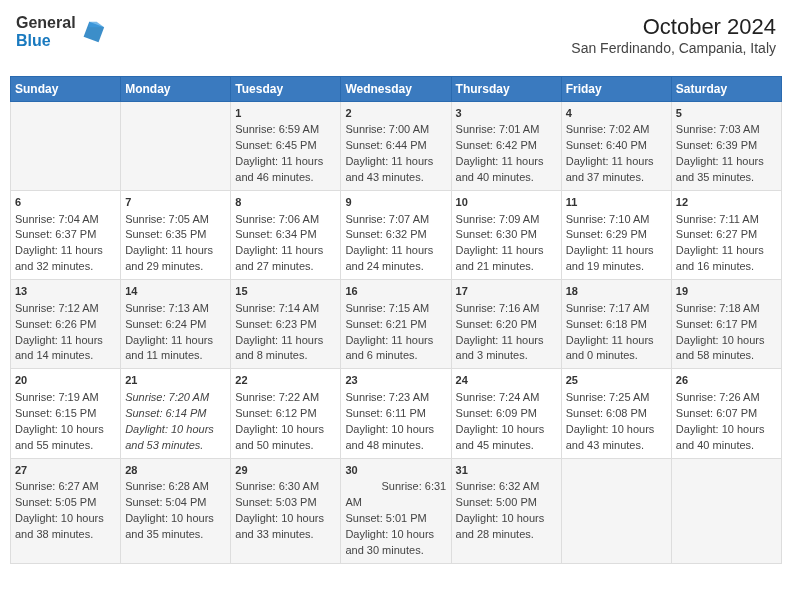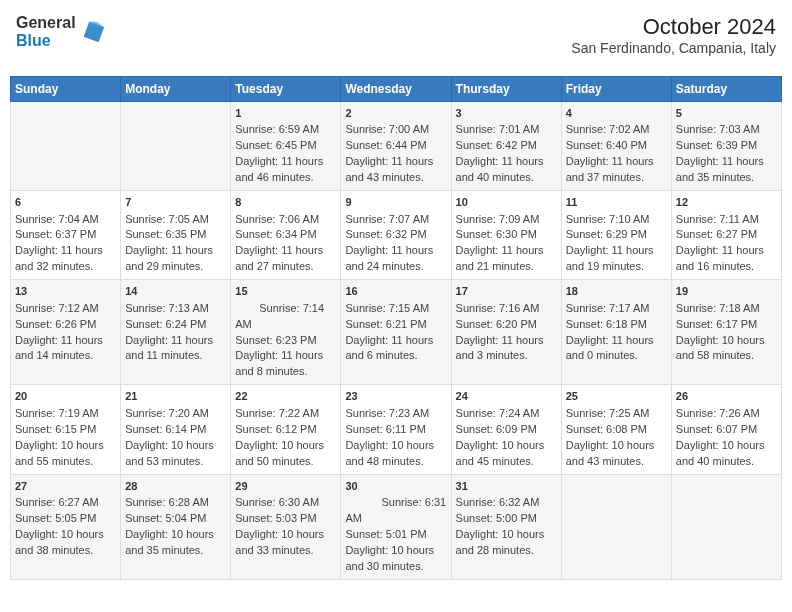--- a/index.html
+++ b/index.html
@@ -185,21 +185,21 @@
       </tr>
       <tr>
         <td><span class="day-number">13</span><span class="day-info" style="white-space: pre-line;">Sunrise: 7:12 AM
 Sunset: 6:26 PM
 Daylight: 11 hours
 and 14 minutes.</span></td>
         <td><span class="day-number">14</span><span class="day-info" style="white-space: pre-line;">Sunrise: 7:13 AM
 Sunset: 6:24 PM
 Daylight: 11 hours
 and 11 minutes.</span></td>
-        <td><span class="day-number">15</span><span class="day-info" style="white-space: pre-line; margin-left: 24px;">Sunrise: 7:14 AM
+        <td><span class="day-number">15</span><span class="day-info" style="white-space: pre-line;">Sunrise: 7:14 AM
 Sunset: 6:23 PM
 Daylight: 11 hours
 and 8 minutes.</span></td>
         <td><span class="day-number">16</span><span class="day-info" style="white-space: pre-line;">Sunrise: 7:15 AM
 Sunset: 6:21 PM
 Daylight: 11 hours
 and 6 minutes.</span></td>
         <td><span class="day-number">17</span><span class="day-info" style="white-space: pre-line; margin-top: 24px;">Sunrise: 7:16 AM
 Sunset: 6:20 PM
 Daylight: 11 hours
@@ -211,21 +211,21 @@
         <td><span class="day-number">19</span><span class="day-info" style="white-space: pre-line;">Sunrise: 7:18 AM
 Sunset: 6:17 PM
 Daylight: 10 hours
 and 58 minutes.</span></td>
       </tr>
       <tr>
         <td><span class="day-number">20</span><span class="day-info" style="white-space: pre-line;">Sunrise: 7:19 AM
 Sunset: 6:15 PM
 Daylight: 10 hours
 and 55 minutes.</span></td>
-        <td><span class="day-number">21</span><span class="day-info" style="white-space: pre-line;">Sunrise: 7:20 AM
+        <td><span class="day-number">21</span><span class="day-info" style="white-space: pre-line; font-style: italic;">Sunrise: 7:20 AM
 Sunset: 6:14 PM
 Daylight: 10 hours
 and 53 minutes.</span></td>
         <td><span class="day-number">22</span><span class="day-info" style="white-space: pre-line; margin-top: 32px;">Sunrise: 7:22 AM
 Sunset: 6:12 PM
 Daylight: 10 hours
 and 50 minutes.</span></td>
         <td><span class="day-number">23</span><span class="day-info" style="white-space: pre-line;">Sunrise: 7:23 AM
 Sunset: 6:11 PM
 Daylight: 10 hours

